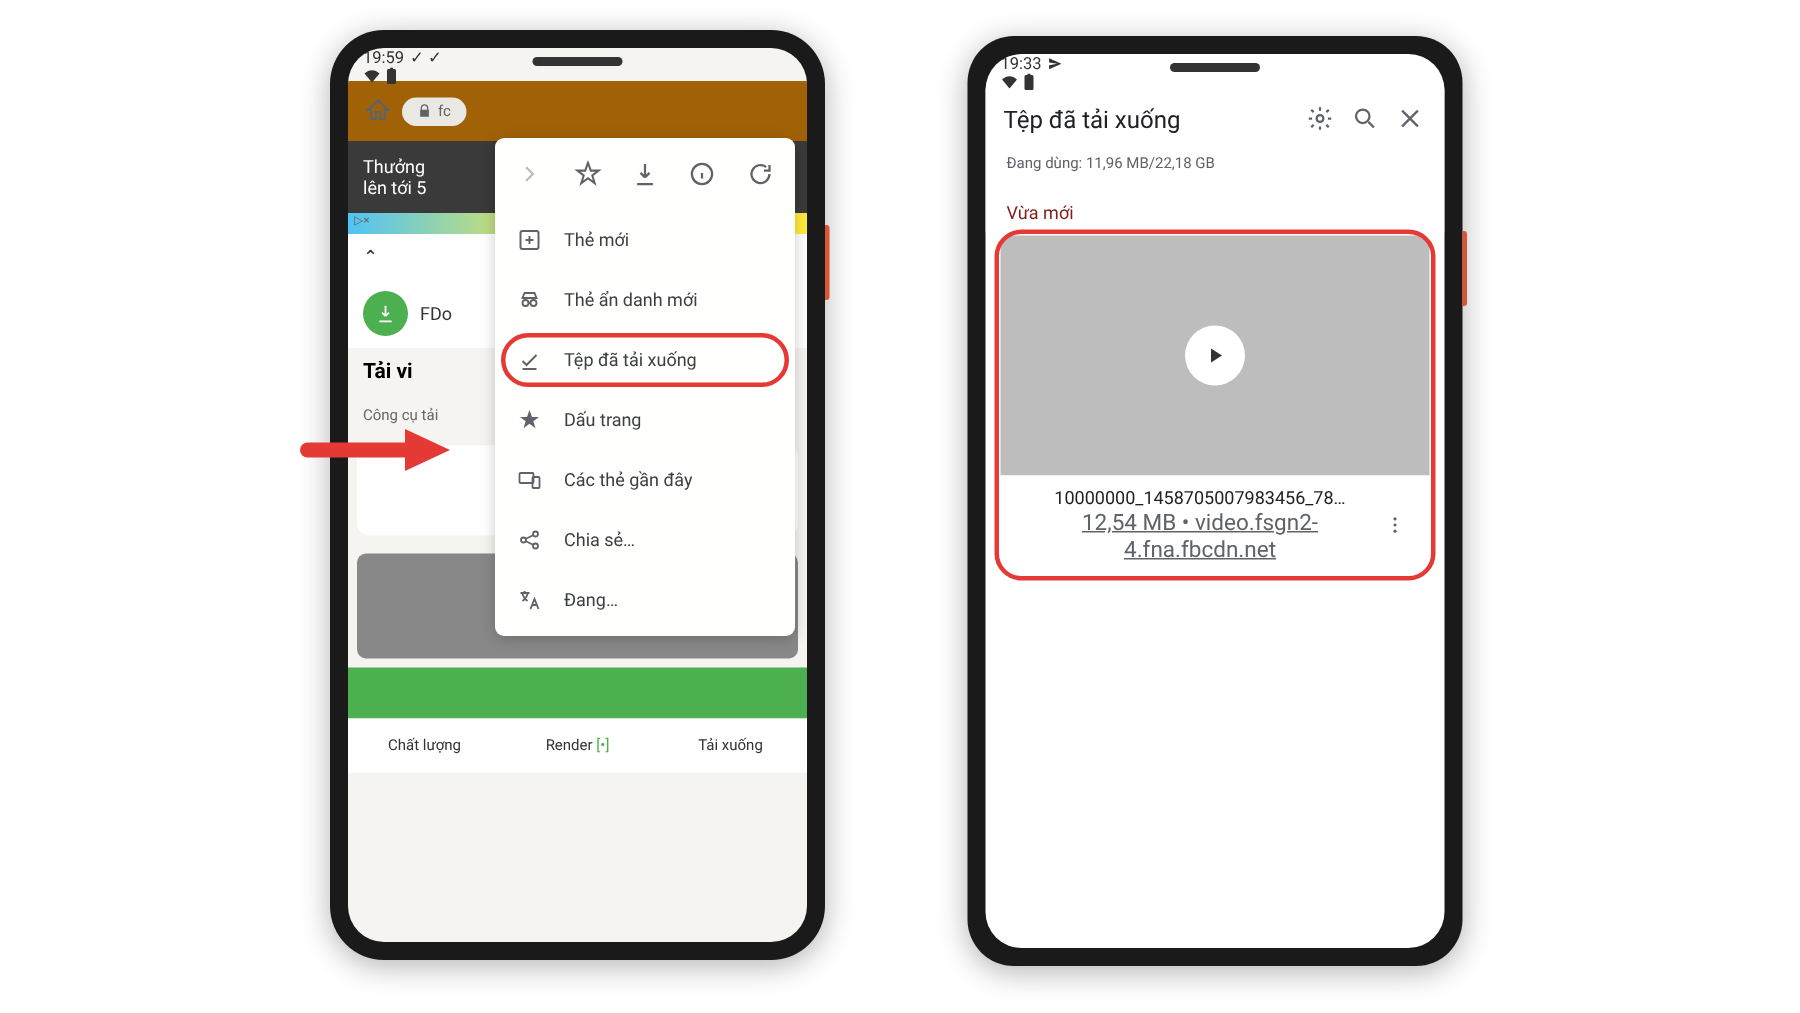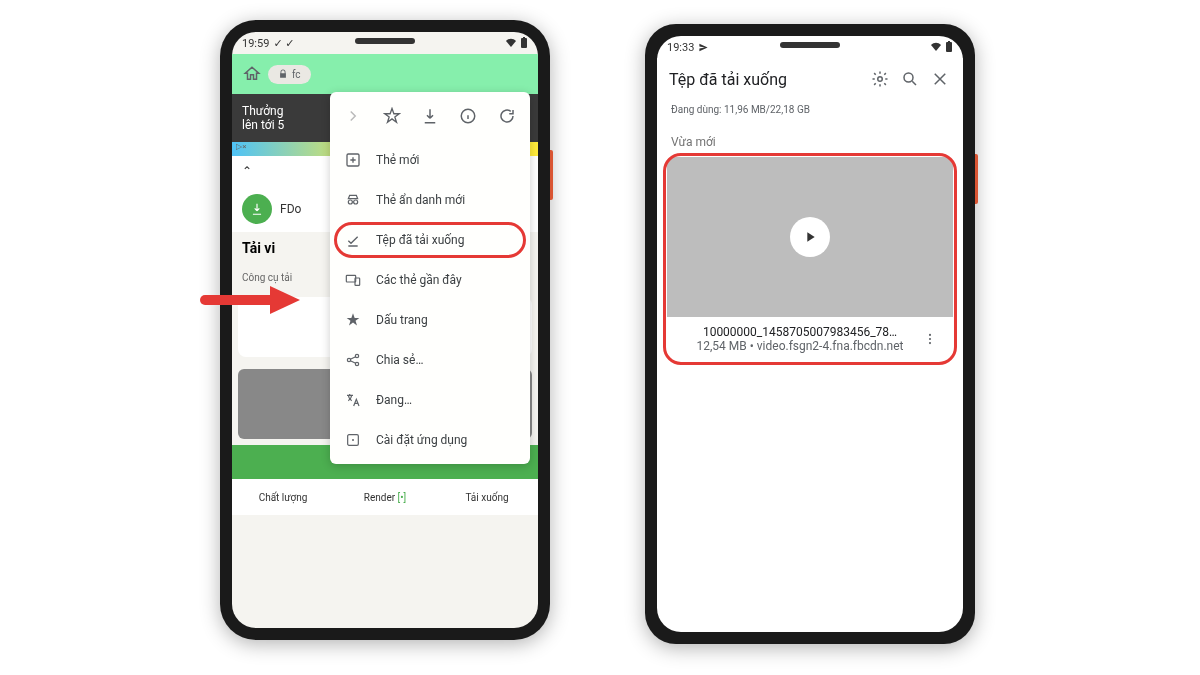--- a/index.html
+++ b/index.html
@@ -7,25 +7,25 @@
 
 .phone-frame { position: absolute; width: 330px; height: 620px; background: #1a1a1a; border-radius: 36px; padding: 12px; box-shadow: 0 4px 20px rgba(0,0,0,0.3); }
 .phone-left { left: 220px; top: 20px; }
 .phone-right { left: 645px; top: 24px; border-radius: 31px; }
 .phone-frame::after { content: ''; position: absolute; right: -3px; top: 130px; width: 3px; height: 50px; background: #d95533; border-radius: 0 2px 2px 0; }
 
 .phone-screen { width: 100%; height: 100%; background: #f5f4f0; border-radius: 24px; overflow: hidden; position: relative; }
 
 .speaker { position: absolute; top: 18px; left: 50%; transform: translateX(-50%); width: 60px; height: 6px; background: #333; border-radius: 3px; z-index: 10; }
 
-.status-bar { height: 22px; display: flex; justify-content: space-between; padding: 0 10px; font-size: 11px; color: #333; }
+.status-bar { height: 22px; display: flex; justify-content: space-between; padding: 0 10px; font-size: 11px; color: #333; flex-direction: column; }
 .status-left { display: flex; align-items: center; gap: 4px; }
 .status-right { display: flex; align-items: center; gap: 3px; }
 
-.chrome-toolbar { height: 40px; display: flex; align-items: center; padding: 0 6px; gap: 2px; background: #86efac; }
+.chrome-toolbar { height: 40px; display: flex; align-items: center; padding: 0 6px; gap: 2px; background: #a16207; }
 .toolbar-icon { width: 28px; height: 28px; display: flex; align-items: center; justify-content: center; color: #5f6368; cursor: pointer; }
 .url-pill { background: #eae8e3; border-radius: 14px; padding: 4px 10px; font-size: 10px; color: #5f6368; display: flex; align-items: center; gap: 4px; min-width: 30px; }
 
 .menu-panel { position: absolute; top: 60px; right: 8px; width: 200px; background: #fffffd; border-radius: 6px; box-shadow: 0 2px 10px rgba(0,0,0,0.2); z-index: 5; padding: 4px 0; }
 .menu-top-row { display: flex; justify-content: space-around; padding: 6px 4px 10px 4px; border-bottom: none; }
 .menu-item { display: flex; align-items: center; gap: 14px; padding: 11px 14px; font-size: 12px; color: #3c4043; cursor: pointer; }
 .menu-item .icon { width: 18px; height: 18px; display: flex; align-items: center; justify-content: center; color: #5f6368; }
 .menu-item.highlighted { position: relative; }
 .menu-item.highlighted::after { content: ''; position: absolute; left: 4px; right: 4px; top: 2px; bottom: 2px; border: 3px solid #e53935; border-radius: 18px; pointer-events: none; }
 
@@ -43,30 +43,30 @@
 .bottom-tabs { background: #fff; display: flex; height: 36px; align-items: center; }
 .bottom-tab { flex: 1; text-align: center; font-size: 10px; color: #333; }
 
 .arrow-pointer { position: absolute; left: 200px; top: 280px; z-index: 20; }
 
 .downloads-header { display: flex; align-items: center; padding: 10px 12px; gap: 8px; background: #fff; }
 .downloads-title { flex: 1; font-size: 16px; font-weight: 400; color: #202124; }
 .downloads-icon { width: 22px; height: 22px; display: flex; align-items: center; justify-content: center; color: #5f6368; cursor: pointer; }
 
 .storage-info { padding: 4px 18px 10px 14px; font-size: 10px; color: #5f6368; background: #fff; }
-.section-label { padding: 10px 14px 6px 14px; font-size: 12px; color: #737373; background: #fff; }
+.section-label { padding: 10px 14px 6px 14px; font-size: 12px; color: #7f1d1d; background: #fff; }
 
 .file-card { margin: 2px 10px; position: relative; }
 .file-card::after { content: ''; position: absolute; left: -4px; right: -4px; top: -4px; bottom: -4px; border: 3px solid #e53935; border-radius: 18px; pointer-events: none; }
 .video-thumb { width: 100%; height: 160px; background: #bdbdbd; border-radius: 6px 6px 0 0; display: flex; align-items: center; justify-content: center; }
 .play-circle { width: 40px; height: 40px; background: #fff; border-radius: 50%; display: flex; align-items: center; justify-content: center; }
 .file-info { background: #fff; padding: 8px 10px; border-radius: 0 0 6px 6px; display: flex; align-items: center; }
 .file-text { flex: 1; overflow: hidden; text-align: center; }
 .file-name { font-size: 12px; color: #202124; white-space: nowrap; overflow: hidden; text-overflow: ellipsis; }
-.file-meta { font-size: 12px; color: #5f6368; }
+.file-meta { font-size: 15px; color: #5f6368; text-decoration: underline; }
 .file-more { width: 20px; text-align: center; color: #5f6368; cursor: pointer; }
 
 svg { display: block; }
 </style>
 </head>
 <body>
 
 <div class="phone-frame phone-left">
   <div class="speaker"></div>
   <div class="phone-screen">
@@ -193,61 +193,52 @@
         <span class="icon">
             <svg width="16" height="16" viewBox="0 0 24 24">
               <path d="M5 13l4 4L19 7M5 21h14" stroke="#5f6368" stroke-width="2" fill="none"></path>
             </svg>
           </span>
         <span>Tệp đã tải xuống</span>
       </div>
       <div class="menu-item">
         <span class="icon">
             <svg width="16" height="16" viewBox="0 0 24 24">
+              <path d="M12 2l2.5 7h7l-5.7 4.3 2.2 7-6-4.5-6 4.5 2.2-7L2.5 9h7L12 2z" fill="#5f6368"></path>
+            </svg>
+          </span>
+        <span>Dấu trang</span>
+      </div>
+      <div class="menu-item">
+        <span class="icon">
+            <svg width="16" height="16" viewBox="0 0 24 24">
               <rect x="2" y="5" width="14" height="10" rx="1" fill="none" stroke="#5f6368" stroke-width="1.8"></rect>
               <rect x="15" y="9" width="7" height="11" rx="1" fill="none" stroke="#5f6368" stroke-width="1.8"></rect>
             </svg>
           </span>
         <span>Các thẻ gần đây</span>
-      </div>
-      <div class="menu-item">
-        <span class="icon">
-            <svg width="16" height="16" viewBox="0 0 24 24">
-              <path d="M12 2l2.5 7h7l-5.7 4.3 2.2 7-6-4.5-6 4.5 2.2-7L2.5 9h7L12 2z" fill="#5f6368"></path>
-            </svg>
-          </span>
-        <span>Dấu trang</span>
       </div>
       <div class="menu-item">
         <span class="icon">
             <svg width="16" height="16" viewBox="0 0 24 24">
               <circle cx="6" cy="12" r="2.5" fill="none" stroke="#5f6368" stroke-width="1.8"></circle>
               <circle cx="18" cy="6" r="2.5" fill="none" stroke="#5f6368" stroke-width="1.8"></circle>
               <circle cx="18" cy="18" r="2.5" fill="none" stroke="#5f6368" stroke-width="1.8"></circle>
               <path d="M8 11l8-4M8 13l8 4" stroke="#5f6368" stroke-width="1.8"></path>
             </svg>
           </span>
         <span>Chia sẻ…</span>
       </div>
       <div class="menu-item">
         <span class="icon">
             <svg width="16" height="16" viewBox="0 0 24 24">
               <path d="M3 5h9M7 3v2M5 5c0 4 5 8 5 8M10 5c0 4-5 8-5 8M13 21l4-10 4 10M14.5 17h5" stroke="#5f6368" stroke-width="1.8" fill="none"></path>
             </svg>
           </span>
         <span>Đang…</span>
-      </div>
-      <div class="menu-item">
-        <span class="icon">
-            <svg width="16" height="16" viewBox="0 0 24 24">
-              <rect x="4" y="4" width="16" height="16" rx="2" fill="none" stroke="#5f6368" stroke-width="1.8"></rect>
-              <circle cx="12" cy="12" r="1.5" fill="#5f6368"></circle>
-            </svg>
-          </span>
-        <span>Cài đặt ứng dụng</span>
       </div>
     </div>
 
   </div>
 </div>
 
 <div class="arrow-pointer">
   <svg width="106" height="40" viewBox="0 0 106 40">
       <path d="M5 20 L80 20" stroke="#e53935" stroke-width="10" stroke-linecap="round"></path>
       <path d="M70 6 L100 20 L70 34 Z" fill="#e53935"></path>

